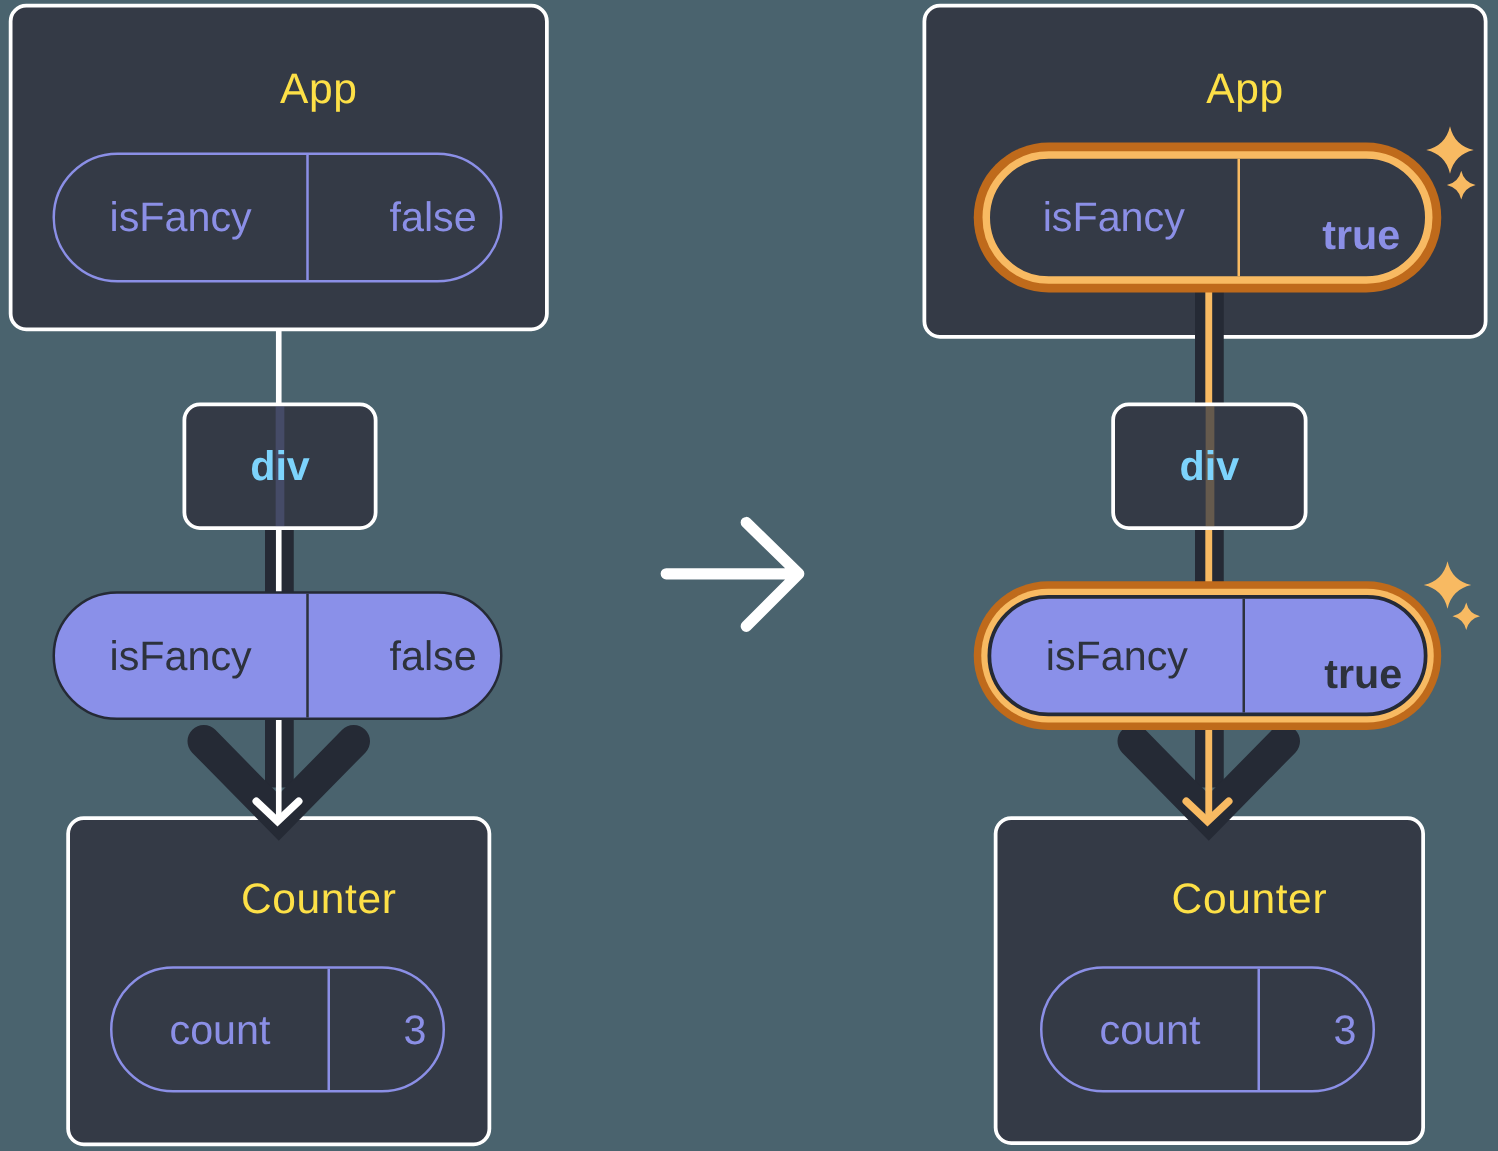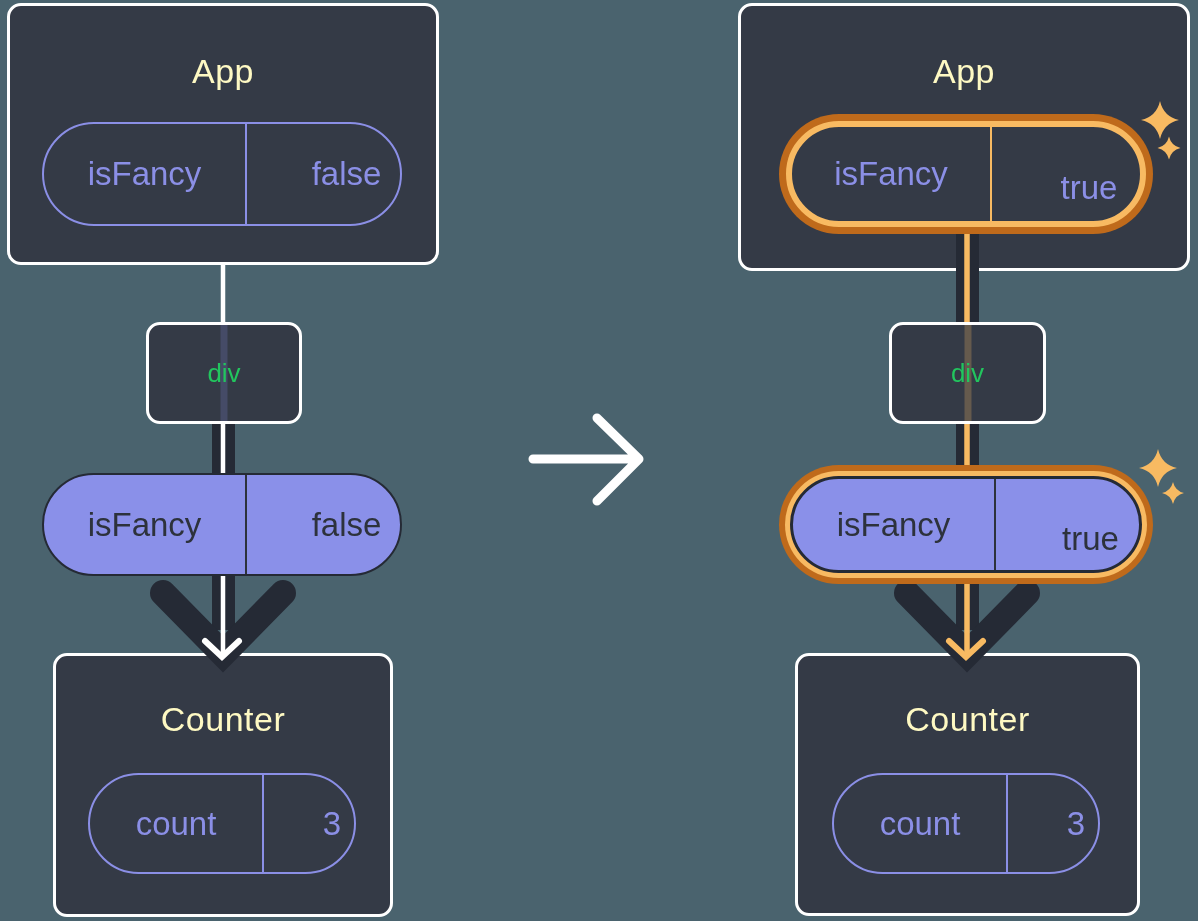--- a/index.html
+++ b/index.html
@@ -8,32 +8,32 @@
 
   
   .card{position:absolute;background:var(--card_bg,#343A46);border:3px solid var(--card_border,#FFFFFF);
         border-radius:14px;z-index:1;box-sizing:border-box;}
   .l-app{left:7px;top:3px;width:432px;height:262px;}
   .r-app{left:738px;top:3px;width:452px;height:268px;}
   .l-counter{left:53px;top:653px;width:340px;height:264px;}
   .r-counter{left:795px;top:653px;width:345px;height:263px;}
 
   
-  .title{position:absolute;z-index:3;color:#fef9c3;font-size:34px;font-weight:500;
-         text-align:center;line-height:1.15;letter-spacing:.5px;}
+  .title{position:absolute;z-index:3;color:#fde047;font-size:34px;font-weight:500;
+         text-align:center;line-height:1.15;letter-spacing:.5px;padding-left:32px;}
   .l-app-title{left:7px;top:52px;width:432px;}
   .r-app-title{left:738px;top:52px;width:452px;}
   .l-counter-title{left:53px;top:700px;width:340px;}
   .r-counter-title{left:795px;top:700px;width:345px;}
 
   
   .pill{position:absolute;display:flex;box-sizing:border-box;z-index:3;font-size:33px;border-radius:60px;gap:10px;}
   .cell{display:flex;align-items:center;justify-content:center;box-sizing:border-box;}
   .cell.value{flex:1;padding-left:36px;}
-  .bold{font-weight:400;margin-top:28px;}
+  .bold{font-weight:700;margin-top:28px;}
 
   .outline{border:2.5px solid var(--purple,#8B8FE6);color:var(--purple,#8B8FE6);background:transparent;}
   .l-app-pill{left:42px;top:122px;width:360px;height:104px;}
   .l-app-pill .name{width:203px;border-right:2px solid var(--purple,#8B8FE6);}
   .l-count-pill{left:88px;top:773px;width:268px;height:101px;}
   .l-count-pill .name{width:174px;border-right:2px solid var(--purple,#8B8FE6);}
   .r-count-pill{left:832px;top:773px;width:268px;height:101px;}
   .r-count-pill .name{width:174px;border-right:2px solid var(--purple,#8B8FE6);}
 
   .filled{background:var(--purple_fill,#8A90E9);border:2.5px solid var(--arrow_dark,#252A35);
@@ -50,21 +50,21 @@
                border:3px solid var(--arrow_dark,#252A35);color:var(--dark_text,#2D323C);
                box-shadow:0 0 0 5px var(--orange_light,#F8BA62),0 0 0 11px var(--orange_dark,#BF6A1B);}
   .r-prop-pill .name{width:203px;border-right:2.5px solid var(--dark_text,#2D323C);}
 
   
   .node{position:absolute;background:var(--card_bg,#343A46);border:3px solid var(--card_border,#FFFFFF);
         border-radius:14px;z-index:3;display:flex;align-items:center;justify-content:center;
         box-sizing:border-box;overflow:hidden;}
   .l-div{left:146px;top:322px;width:156px;height:102px;}
   .r-div{left:889px;top:322px;width:157px;height:102px;}
-  .node-label{color:#22c55e;font-size:26px;font-weight:400;position:relative;z-index:1;}
+  .node-label{color:#7dd3fc;font-size:33px;font-weight:700;position:relative;z-index:1;}
   .thru{position:absolute;left:50%;top:-3px;bottom:-3px;width:7px;transform:translateX(-50%);}
   .purple-thru{background:rgba(140,145,235,.20);}
   .orange-thru{background:rgba(248,186,98,.25);}
 
   
   .wires{position:absolute;left:0;top:0;z-index:2;pointer-events:none;}
   .band-dark{stroke:var(--arrow_dark,#252A35);stroke-width:23;fill:none;}
   .chevron-dark{stroke:var(--arrow_dark,#252A35);stroke-width:26;fill:none;
                 stroke-linecap:round;stroke-linejoin:miter;}
   .wire-white{stroke:#fff;stroke-width:4.5;fill:none;}

